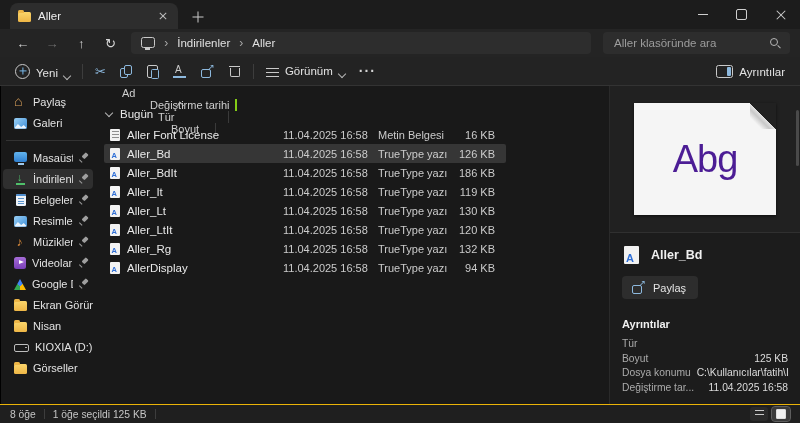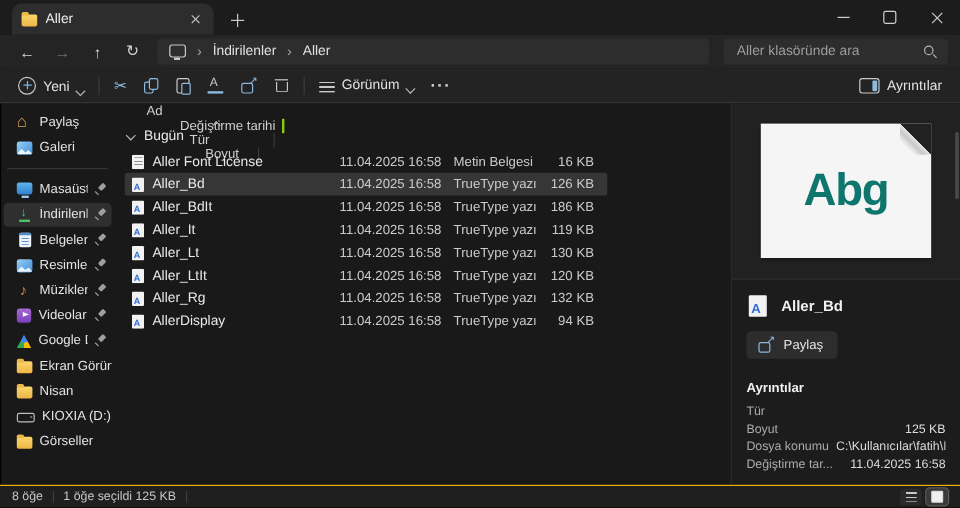--- a/index.html
+++ b/index.html
@@ -134,21 +134,21 @@
   .fc-name{width:171px;padding-left:4px;gap:5px;font-size:11.5px;color:#e8e8e8;}
   .fc-date{width:95px;padding-left:8px;font-size:11px;color:#cbcbcb;}
   .fc-type{width:79px;padding-left:8px;font-size:11px;color:#cbcbcb;}
   .fc-size{width:53px;padding-right:7px;font-size:11px;color:#cbcbcb;justify-content:flex-end;}
 
   
   .preview{position:absolute;right:0;top:86px;width:190px;bottom:18px;background:#1c1c1c;border-left:1px solid #2a2a2a;overflow:hidden;}
   .thumb-sec{height:146px;background:#212121;border-bottom:1px solid #303030;display:flex;align-items:center;justify-content:center;}
   .page{width:142px;height:112px;background:#f5f5f5;position:relative;display:flex;align-items:center;justify-content:center;box-shadow:0 1px 3px #0009;}
   .fold{position:absolute;top:0;right:0;width:26px;height:26px;background:linear-gradient(225deg,#212121 0%,#212121 50%,#e5e5e5 50%,#c8c8c8 62%,#f5f5f5 78%);}
-  .thumb-text{font-size:38px;font-weight:bold;color:#0f766e;letter-spacing:-1px;}
+  .thumb-text{font-size:38px;font-weight:normal;color:#4c1d95;letter-spacing:-1px;}
   .pv-head{display:flex;align-items:center;gap:10px;padding:13px 12px 0 12px;}
   .pv-name{font-size:12.5px;font-weight:bold;color:#f0f0f0;}
   .pv-btn{margin:12px 0 0 12px;width:fit-content;padding:5px 12px 5px 10px;background:#2d2d2d;border-radius:4px;display:flex;align-items:center;gap:7px;font-size:11px;color:#e5e5e5;}
   .pv-details-title{padding:19px 12px 0 12px;font-size:11px;font-weight:bold;color:#f0f0f0;}
   .pv-rows{padding:8px 12px 0 12px;display:flex;flex-direction:column;gap:2.5px;font-size:10.3px;}
   .pv-row{display:flex;justify-content:space-between;gap:6px;line-height:12px;}
   .pv-label{color:#ababab;white-space:nowrap;}
   .pv-value{color:#dcdcdc;white-space:nowrap;overflow:hidden;text-align:right;}
   .pv-scrollbar{position:absolute;right:1px;top:24px;width:3px;height:56px;background:#4a4a4a;border-radius:2px;}
 

